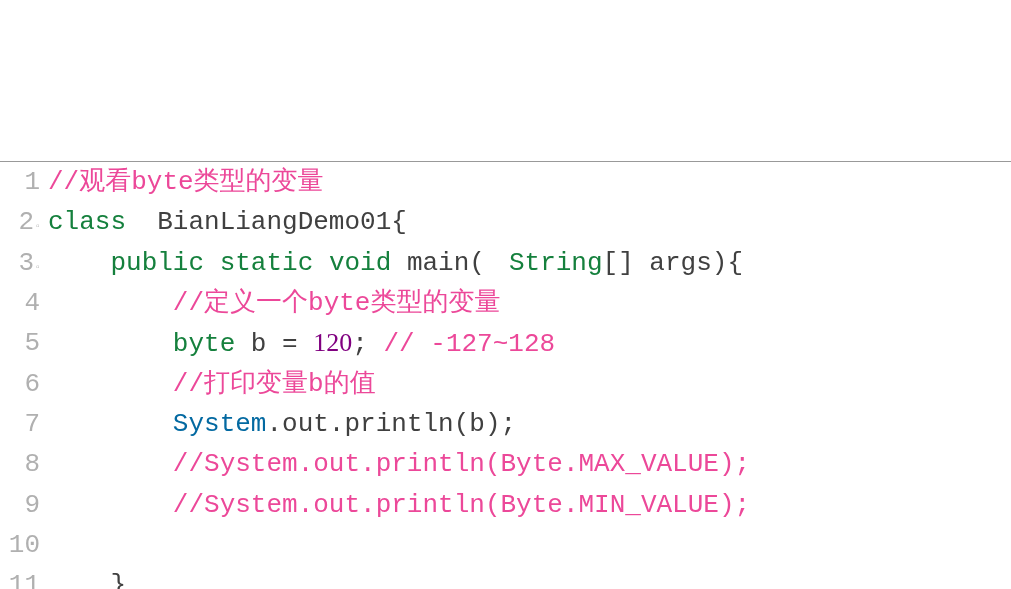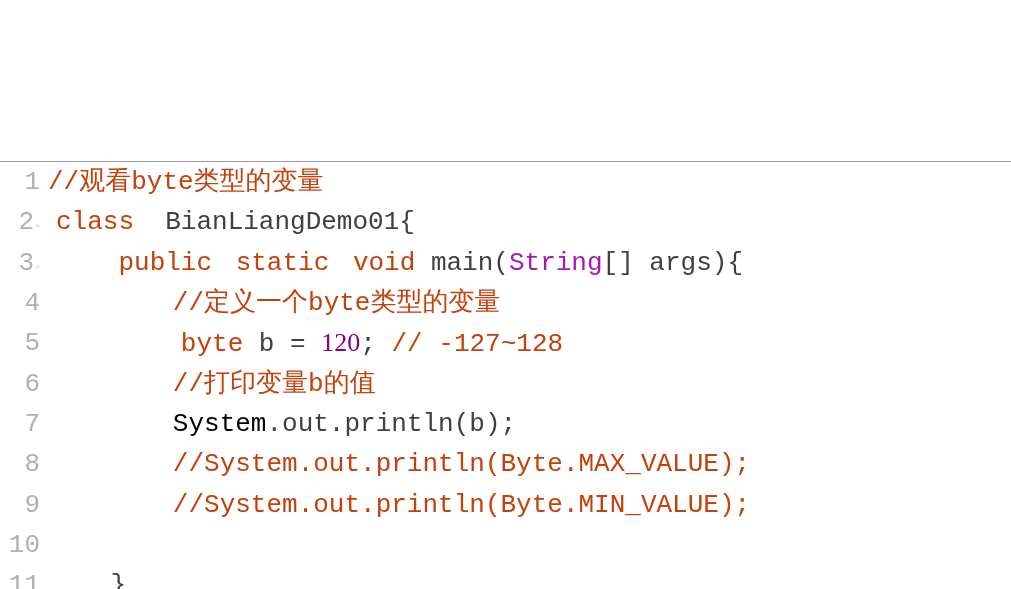--- a/index.html
+++ b/index.html
@@ -39,31 +39,31 @@
       left: 1px;
     }
     .code {
       flex: 1;
     }
     .code-line {
       display: block;
       height: 1.55em;
     }
     .keyword {
-      color: #c2410c;
-      margin-left: 8px;
+      color: #15803d;
     }
     .comment {
-      color: #c2410c;
+      color: #ec4899;
     }
     .string-type {
-      color: #a21caf;
+      color: #15803d;
+      margin-left: 24px;
     }
     .system {
-      color: #000000;
+      color: #0369a1;
     }
     .number {
       color: #800080;
       font-family: Liberation Serif, serif;
     }
     .text {
       color: #404040;
     }
   </style>
 </head>

